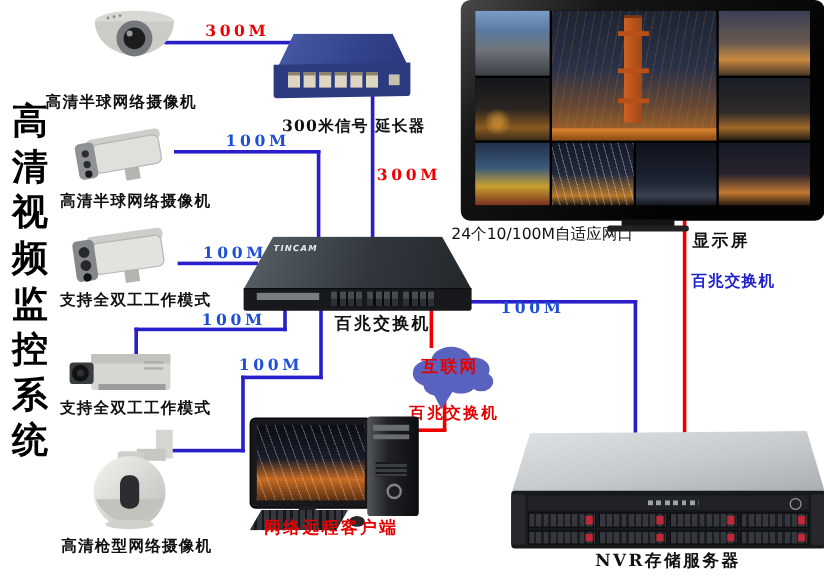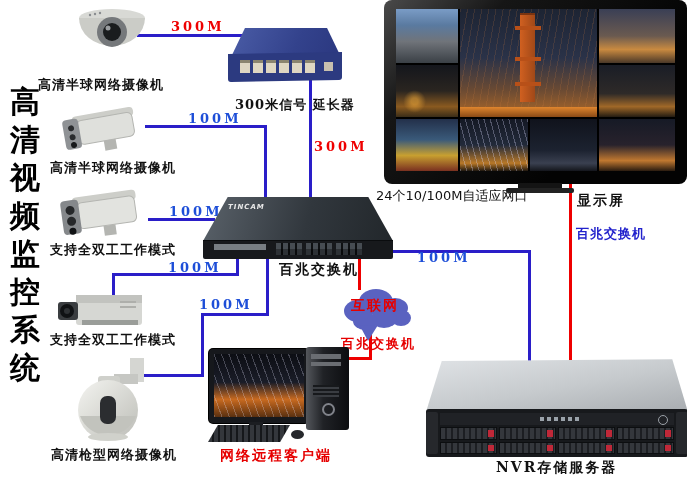--- a/index.html
+++ b/index.html
@@ -288,21 +288,21 @@
 <div class="mon-stand"></div>
 <div class="mon-base"></div>
 <div class="kbd"></div>
 <div class="mouse"></div>
 <div class="tower">
   <div class="tw-drive" style="top:7px"></div>
   <div class="tw-drive" style="top:15px;height:4px"></div>
   <div class="tw-vent"></div>
   <div class="tw-pwr"></div>
 </div>
-<div class="dev red big" style="left:220px;top:447px">网络远程客户端</div>
+<div class="dev red big" style="left:220px;top:431px">网络远程客户端</div>
 
 <div class="nvr-top"></div>
 <div class="nvr-front"></div>
 <div class="nvr-ear" style="left:426px"></div>
 <div class="nvr-ear" style="left:676px"></div>
 <div class="nvr-strip"></div>
 <div class="nvr-led"></div>
 <div class="nvr-logo"></div>
 <div class="bays">
   <div class="bay">

